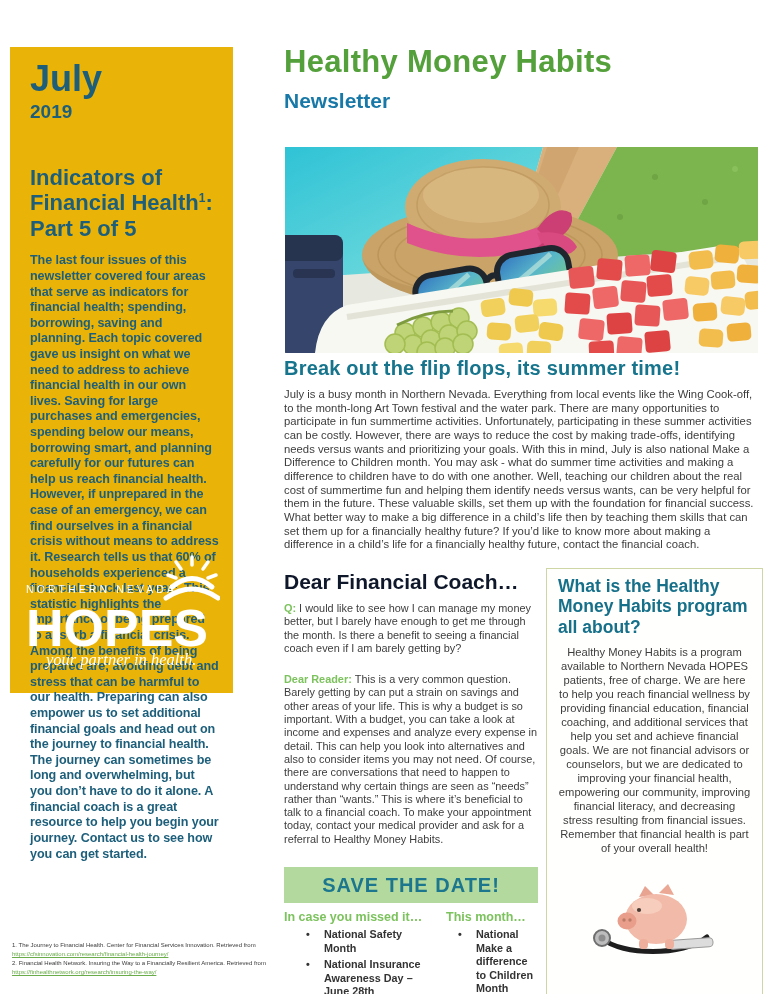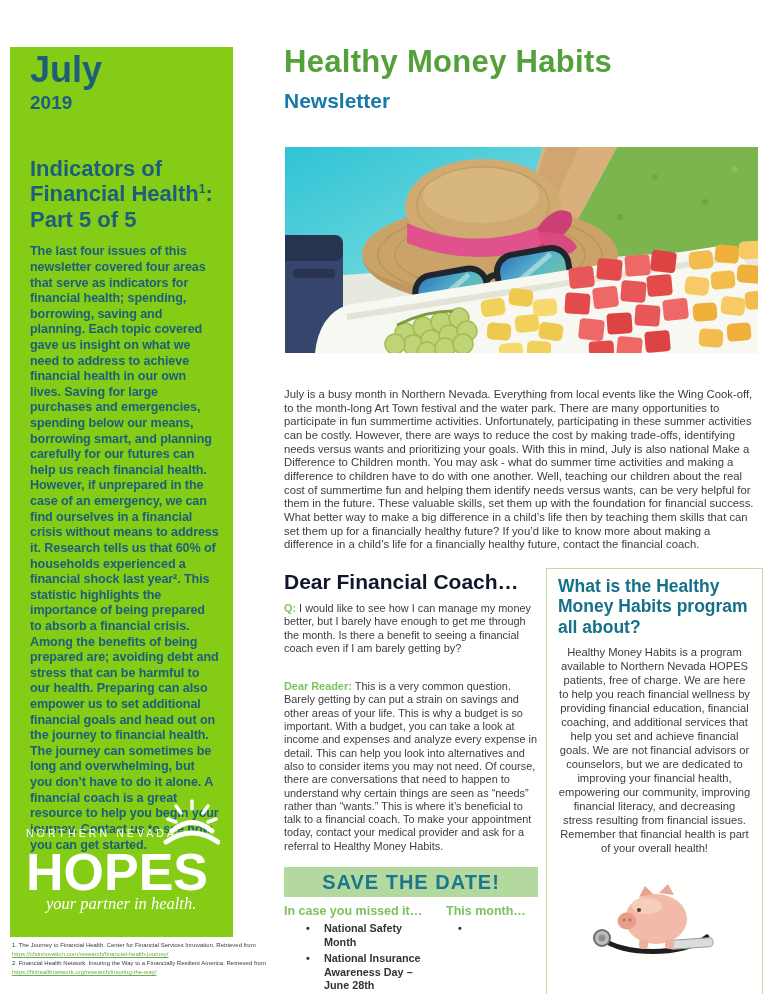--- a/index.html
+++ b/index.html
@@ -1,22 +1,22 @@
 <!DOCTYPE html>
 <html><head>
 <meta charset="utf-8">
 <style>
   html,body { margin:0; padding:0; background:#ffffff; }
   .page { position:relative; width:768px; height:994px; background:#ffffff;
           font-family:"Liberation Sans", sans-serif; overflow:hidden; }
 
   
-  .sidebar { position:absolute; left:10px; top:47px; width:223px; height:890px;
-             background:#84cc16; color:#1d5f7b; box-sizing:border-box;
-             padding:4px 13px 0 20px; }
+  .sidebar { position:absolute; left:10px; top:47px; width:223px; height:646px;
+             background:#eab308; color:#1d5f7b; box-sizing:border-box;
+             padding:13px 13px 0 20px; }
   .sb-month { font-size:36px; font-weight:bold; line-height:1.05; }
   .sb-year  { font-size:19px; font-weight:bold; margin-top:3px; }
   .sb-title { margin-top:42px; font-size:22px; font-weight:bold; line-height:1.16; }
   .sb-title sup { font-size:0.55em; }
   .sb-body  { margin-top:12px; font-size:12.6px; font-weight:bold; line-height:1.24;
               letter-spacing:-0.1px; }
   .sb-logo  { position:absolute; left:0; right:0; bottom:22px; display:flex;
               justify-content:center; }
 
   
@@ -36,23 +36,23 @@
   .headline { position:absolute; left:284px; top:357px; font-size:20px;
               font-weight:bold; color:#16758d; letter-spacing:0.2px; }
   .intro { position:absolute; left:284px; top:388px; width:477px; font-size:11.3px;
            color:#3d3d3d; line-height:1.21; }
 
   
   .coach-col { position:absolute; left:284px; top:570px; width:254px; }
   .coach-h { font-size:21px; font-weight:bold; color:#0f172a; }
   .coach-p { margin-top:8px; font-size:10.9px; color:#3d3d3d; line-height:1.22; }
   .coach-p .glabel { color:#7cc25d; font-weight:bold; margin-right:3px; }
-  .coach-a { margin-top:25px; }
-
-  .banner { margin-top:14px; width:254px; height:30px; background:#b3d99e;
+  .coach-a { margin-top:18px; }
+
+  .banner { margin-top:21px; width:254px; height:36px; background:#b3d99e;
             display:flex; align-items:center; justify-content:center;
             font-size:20px; font-weight:bold; color:#1b768e; letter-spacing:1px; }
 
   .std-row { display:flex; margin-top:7px; }
   .std-col-a { width:150px; }
   .std-col-b { flex:1; margin-left:12px; }
   .std-h { font-size:12.5px; font-weight:bold; color:#7cc25d; }
   .bullets { margin-top:4px; }
   .b-row { display:flex; font-size:10.8px; font-weight:bold; color:#333;
            line-height:1.25; margin-bottom:3px; }
@@ -218,20 +218,21 @@
         <rect x="452" y="118" width="24" height="18" rx="5" fill="#f0b03c" transform="rotate(4 464 127)"></rect>
         <rect x="408" y="156" width="24" height="18" rx="5" fill="#f0b03c" transform="rotate(-4 420 165)"></rect>
         <rect x="436" y="150" width="24" height="18" rx="5" fill="#f7ca66" transform="rotate(6 448 159)"></rect>
         <rect x="460" y="144" width="24" height="18" rx="5" fill="#f3bd4e" transform="rotate(-6 472 153)"></rect>
         <rect x="414" y="182" width="24" height="18" rx="5" fill="#f3bd4e" transform="rotate(4 426 191)"></rect>
         <rect x="442" y="176" width="24" height="18" rx="5" fill="#f0b03c" transform="rotate(-5 454 185)"></rect>
       </g>
     </g>
   </svg>
 
+  <div class="headline">Break out the flip flops, its summer time!</div>
   <div class="intro">July is a busy month in Northern Nevada.  Everything from local events like the Wing Cook-off, to the month-long Art Town festival and the water park. There are many opportunities to participate in fun summertime activities. Unfortunately, participating in these summer activities can be costly. However, there are ways to reduce the cost by making trade-offs, identifying needs versus wants and prioritizing your goals. With this in mind, July is also national Make a Difference to Children month. You may ask - what do summer time activities and making a difference to children have to do with one another. Well, teaching our children about the real cost of summertime fun and helping them identify needs versus wants, can be very helpful for them in the future. These valuable skills, set them up with the foundation for financial success. What better way to make a big difference in a child’s life then by teaching them skills that can set them up for a financially healthy future? If you’d like to know more about making a difference in a child’s life for a financially healthy future, contact the financial coach.</div>
 
   <div class="coach-col">
     <div class="coach-h">Dear Financial Coach…</div>
     <p class="coach-p"><span class="glabel">Q:</span><span>I would like to see how I can manage my money better, but I barely have enough to get me through the month. Is there a benefit to seeing a financial coach even if I am barely getting by?</span></p>
     <p class="coach-p coach-a"><span class="glabel">Dear Reader:</span><span>This is a very common question. Barely getting by can put a strain on savings and other areas of your life.  This is why a budget is so important. With a budget, you can take a look at income and expenses and analyze every expense in detail. This can help you look into alternatives and also to consider items you may not need.  Of course, there are conversations that need to happen to understand why certain things are seen as “needs” rather than “wants.” This is where it’s beneficial to talk to a financial coach. To make your appointment today, contact your medical provider and ask for a referral to Healthy Money Habits.</span></p>
 
     <div class="banner">SAVE THE DATE!</div>
 
     <div class="std-row">
@@ -246,20 +247,21 @@
             <span class="b-dot">•</span>
             <span class="b-txt">National Insurance Awareness Day – June 28th</span>
           </div>
         </div>
       </div>
       <div class="std-col-b">
         <div class="std-h">This month…</div>
         <div class="bullets">
           <div class="b-row">
             <span class="b-dot">•</span>
+            <span class="b-txt">National Make a difference to Children Month</span>
           </div>
         </div>
       </div>
     </div>
   </div>
 
   <div class="program-box">
     <div class="pb-h">What is the Healthy Money Habits program all about?</div>
     <div class="pb-b">Healthy Money Habits is a program available to Northern Nevada HOPES patients, free of charge.  We are here to help you reach financial wellness by providing financial education, financial coaching, and additional services that help you set and achieve financial goals. We are not financial advisors or counselors, but we are dedicated to improving your financial health, empowering our community, improving financial literacy, and decreasing stress resulting from financial issues. Remember that financial health is part of your overall health!</div>
     <svg class="pb-img" width="132" height="86" viewBox="0 0 132 86">

